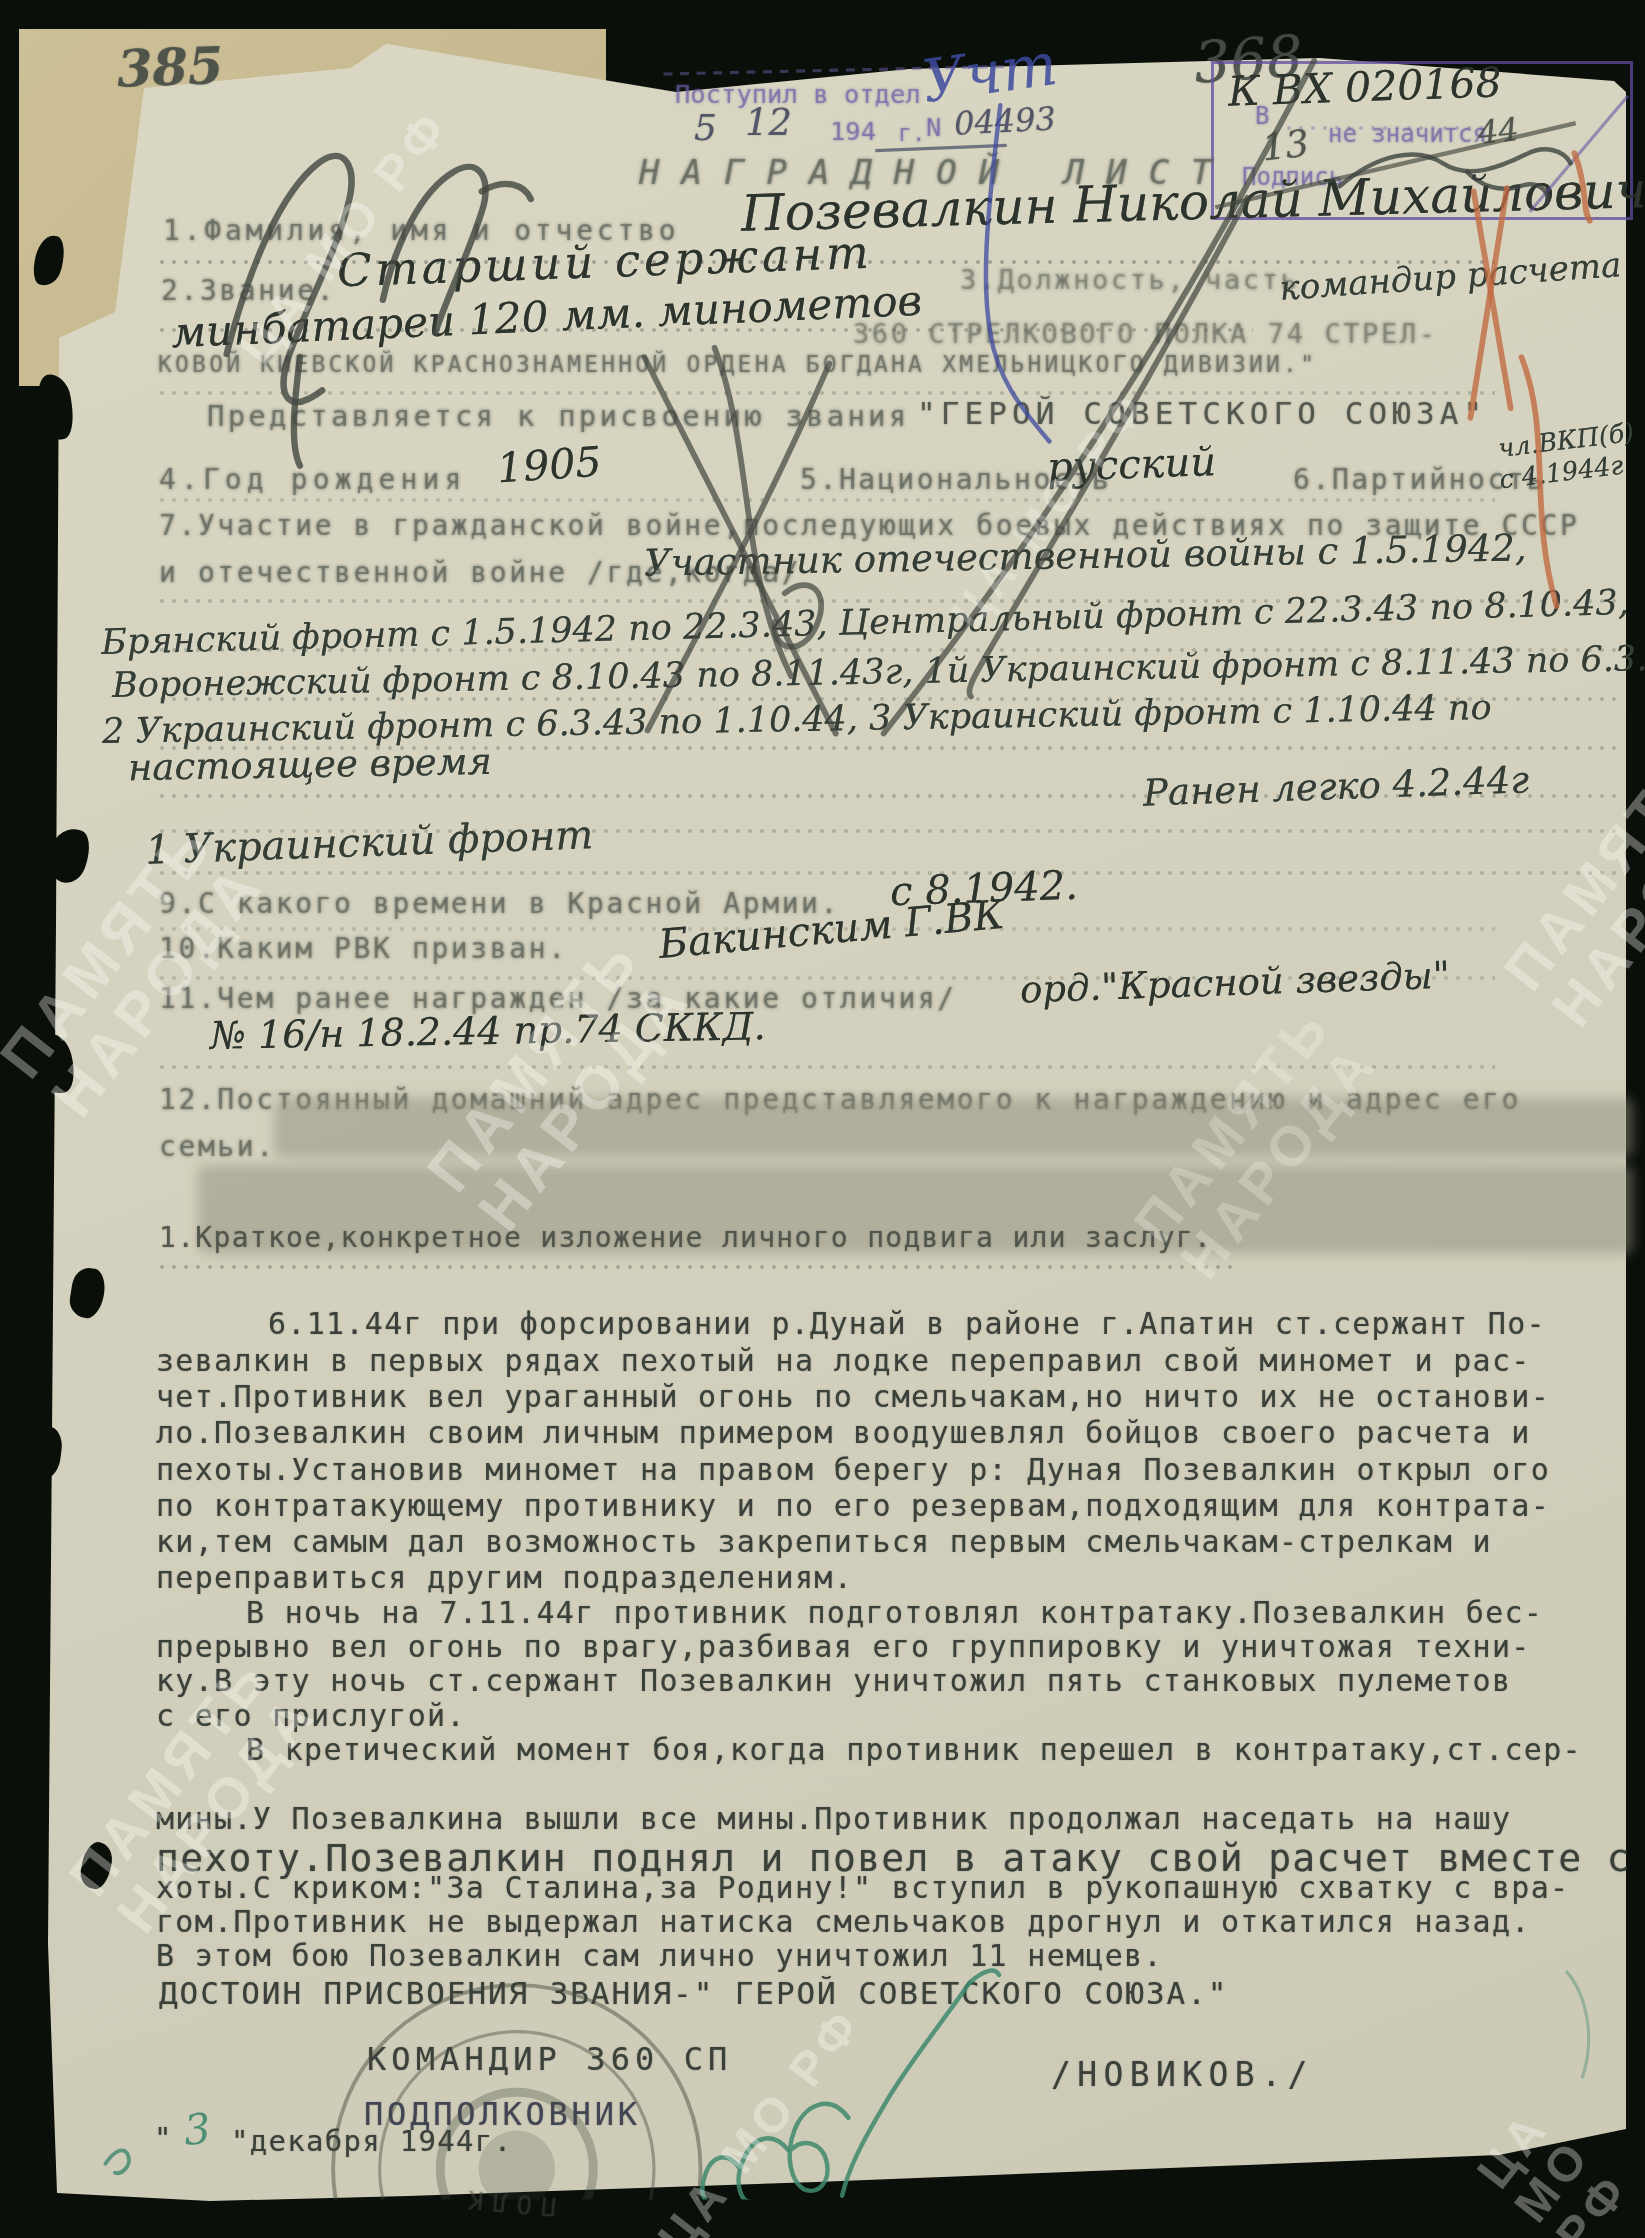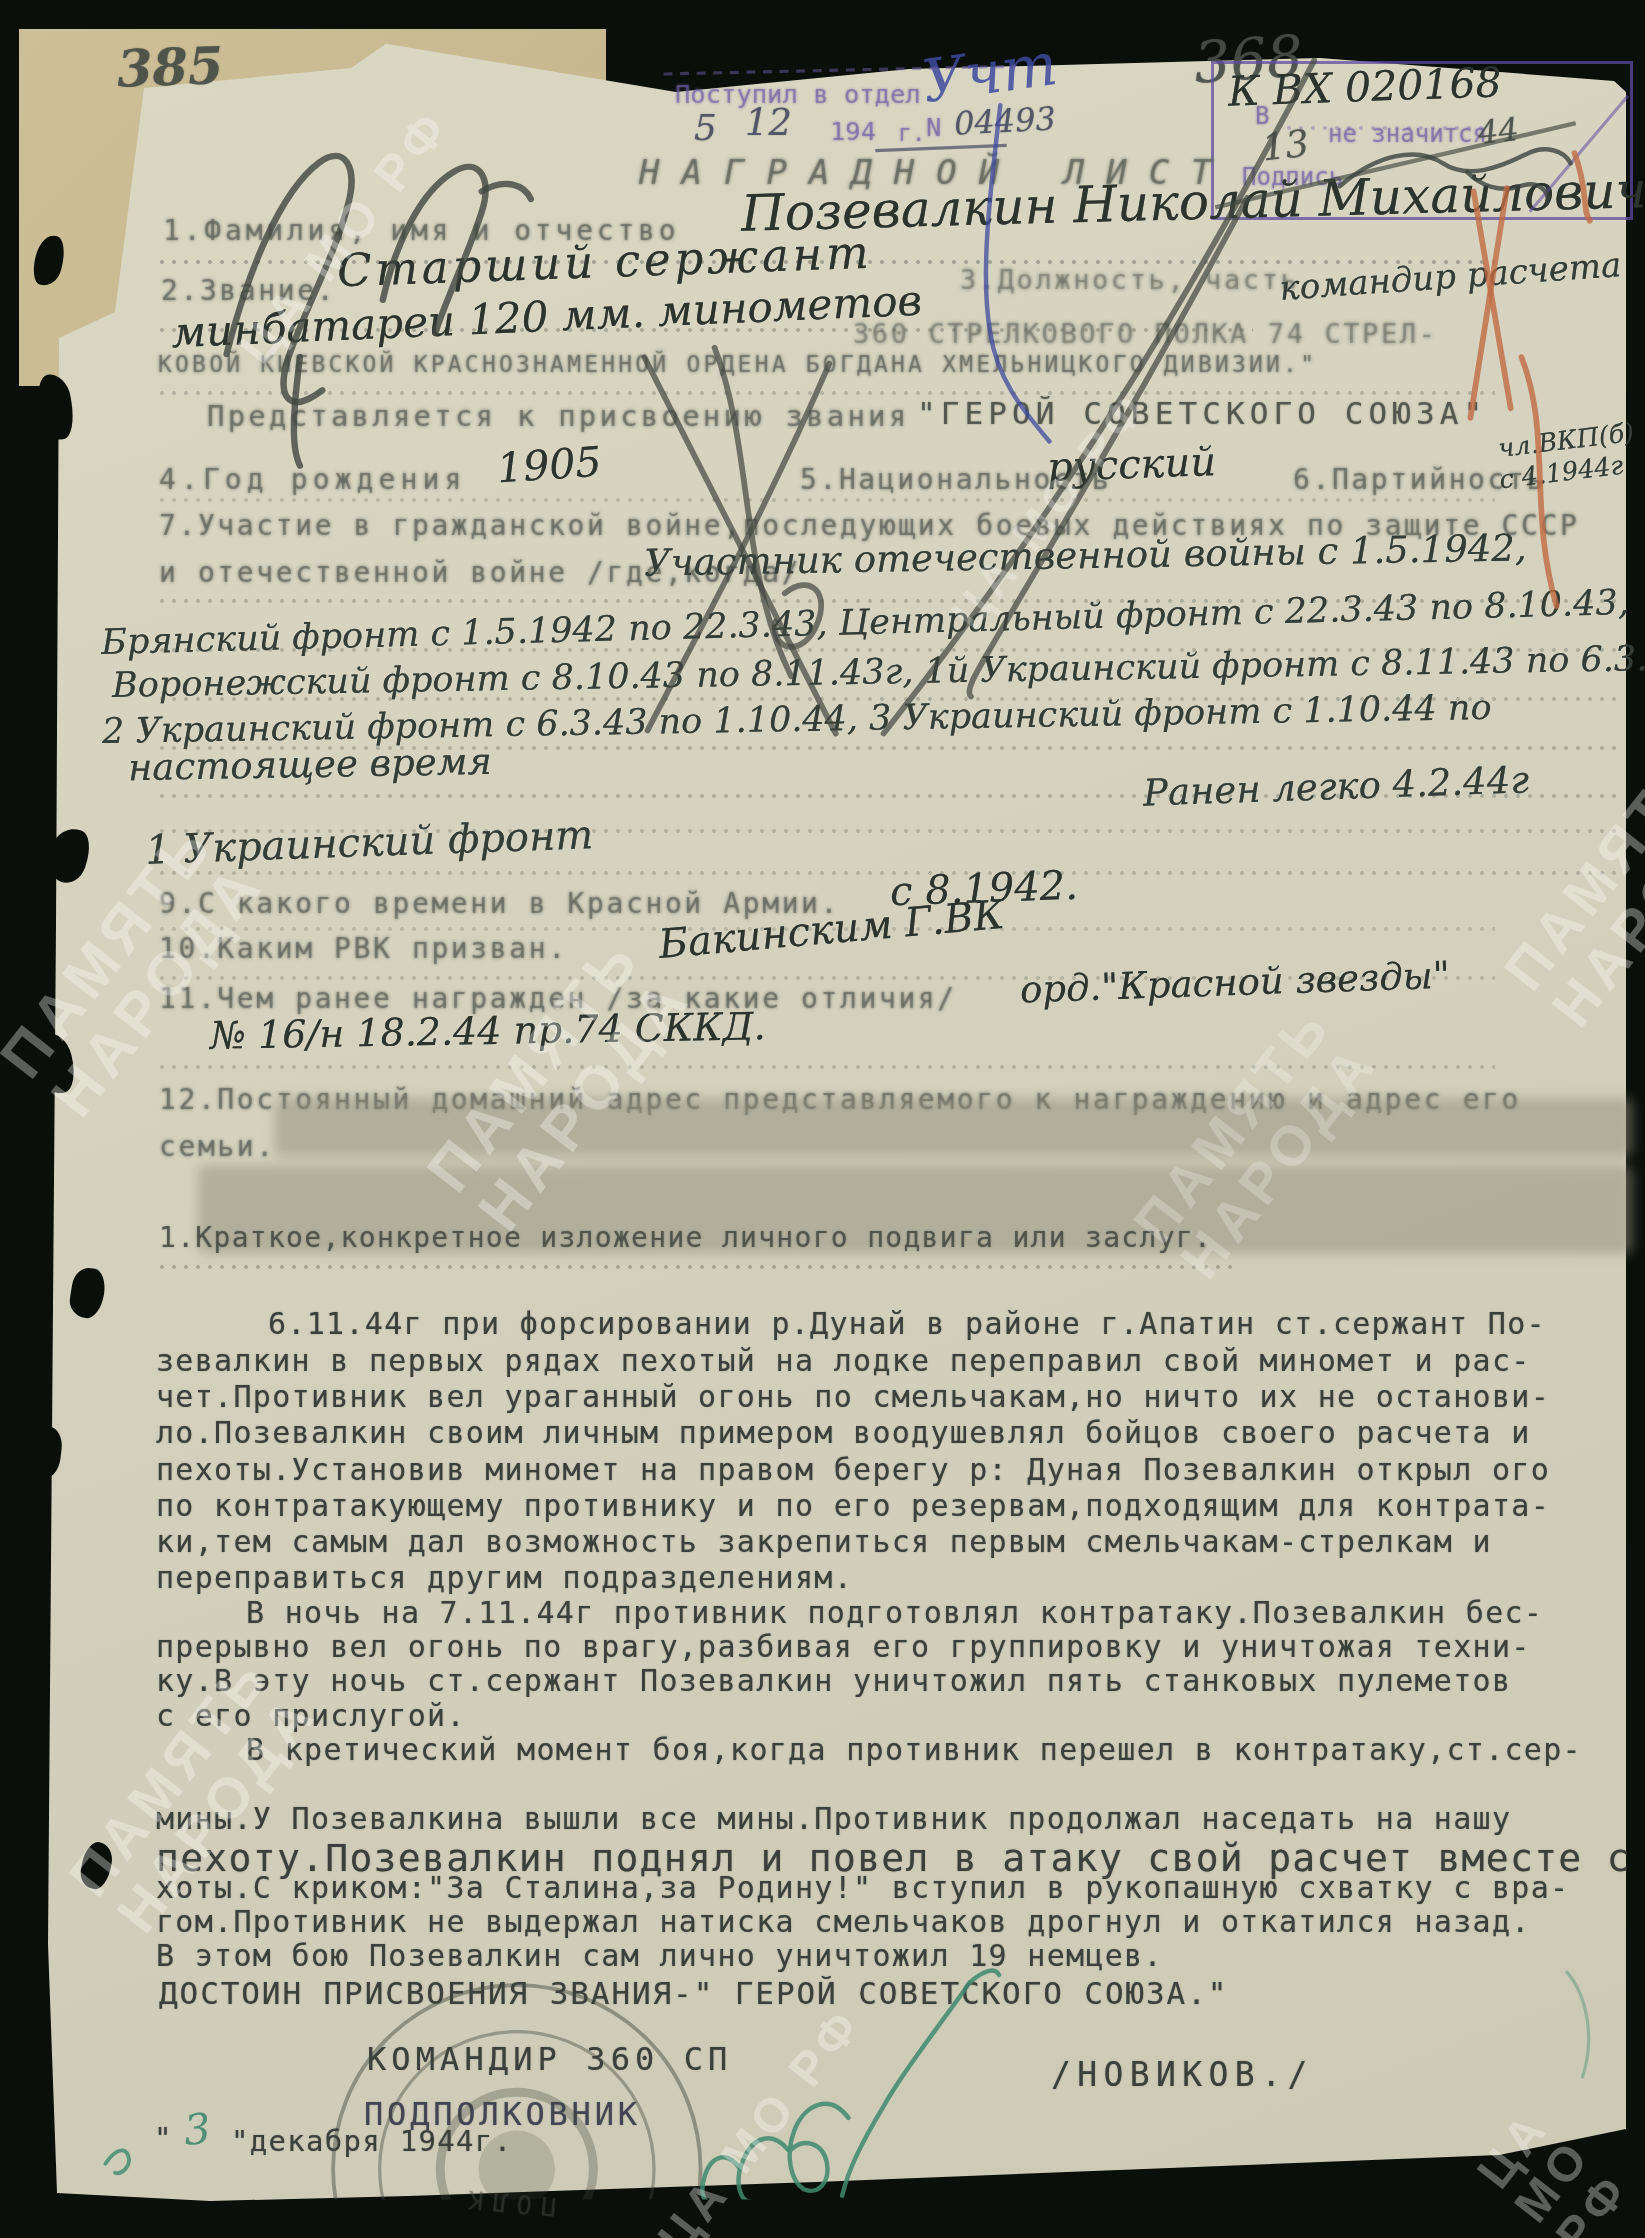--- a/index.html
+++ b/index.html
@@ -150,21 +150,21 @@
   <div class="abs t-dark" style="left:156px;top:1560px;font-size:30px;">переправиться другим подразделениям.</div>
   <div class="abs t-dark" style="left:246px;top:1595px;font-size:30px;">В ночь на 7.11.44г противник  подготовлял контратаку.Позевалкин бес-</div>
   <div class="abs t-dark" style="left:156px;top:1629px;font-size:30px;">прерывно вел огонь по врагу,разбивая его группировку и уничтожая  техни-</div>
   <div class="abs t-dark" style="left:156px;top:1663px;font-size:30px;">ку.В эту ночь ст.сержант Позевалкин уничтожил пять  станковых пулеметов</div>
   <div class="abs t-dark" style="left:156px;top:1698px;font-size:30px;">с его прислугой.</div>
   <div class="abs t-dark" style="left:246px;top:1732px;font-size:30px;">В кретический момент  боя,когда противник перешел в контратаку,ст.сер-</div>
   <div class="abs t-dark" style="left:156px;top:1801px;font-size:30px;">мины.У Позевалкина вышли все мины.Противник продолжал наседать на нашу</div>
   <div class="abs t-dark" style="left:156px;top:1836px;font-size:38px;">пехоту.Позевалкин поднял и повел в атаку свой расчет вместе с группой пе-</div>
   <div class="abs t-dark" style="left:156px;top:1870px;font-size:30px;">хоты.С криком:"За Сталина,за Родину!" вступил в рукопашную схватку с вра-</div>
   <div class="abs t-dark" style="left:156px;top:1904px;font-size:30px;">гом.Противник не выдержал натиска смельчаков дрогнул и откатился назад.</div>
-  <div class="abs t-dark" style="left:156px;top:1938px;font-size:30px;">В этом бою Позевалкин сам лично уничтожил 19  немцев.</div>
+  <div class="abs t-dark" style="left:156px;top:1938px;font-size:30px;">В этом бою Позевалкин сам лично уничтожил 11  немцев.</div>
 
   <div class="abs t-dark" style="left:159px;top:1975px;font-size:31px;letter-spacing:1.9px;">ДОСТОИН  ПРИСВОЕНИЯ ЗВАНИЯ-" ГЕРОЙ  СОВЕТСКОГО  СОЮЗА."</div>
   <div class="abs t-dark" style="left:367px;top:2040px;font-size:32px;letter-spacing:5.1px;">КОМАНДИР  360  СП</div>
   <div class="abs t-dark" style="left:364px;top:2095px;font-size:32px;letter-spacing:3.8px;color:rgba(55,58,78,.85);">ПОДПОЛКОВНИК</div>
   <div class="abs t-dark" style="left:1051px;top:2055px;font-size:33px;letter-spacing:6.4px;">/НОВИКОВ./</div>
   <div class="abs t-dark" style="left:154px;top:2121px;font-size:29px;">"</div>
   <div class="abs greenpen" style="left:184px;top:2105px;font-size:42px;transform:rotate(-5deg);">3</div>
   <div class="abs t-dark" style="left:231px;top:2124px;font-size:29px;">"декабря 1944г.</div>
   <div class="abs t-med" style="left:459px;top:2188px;font-size:25.5px;letter-spacing:9px;transform:rotate(185deg);opacity:.55;">ПОЛК</div>
 

